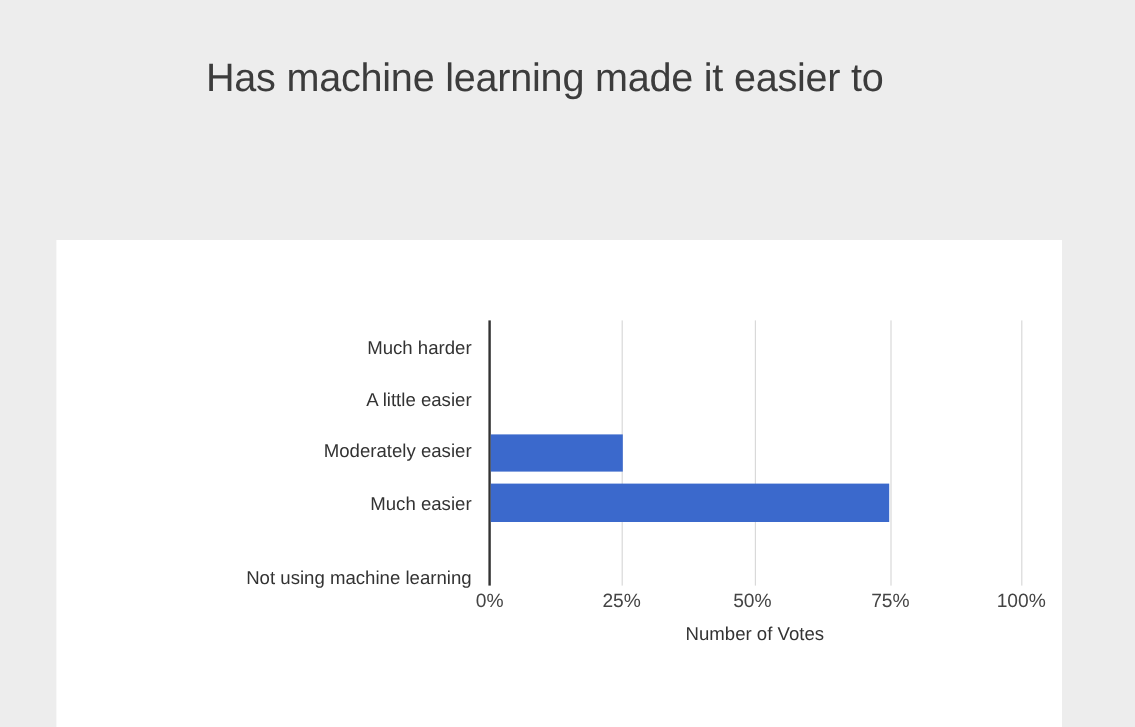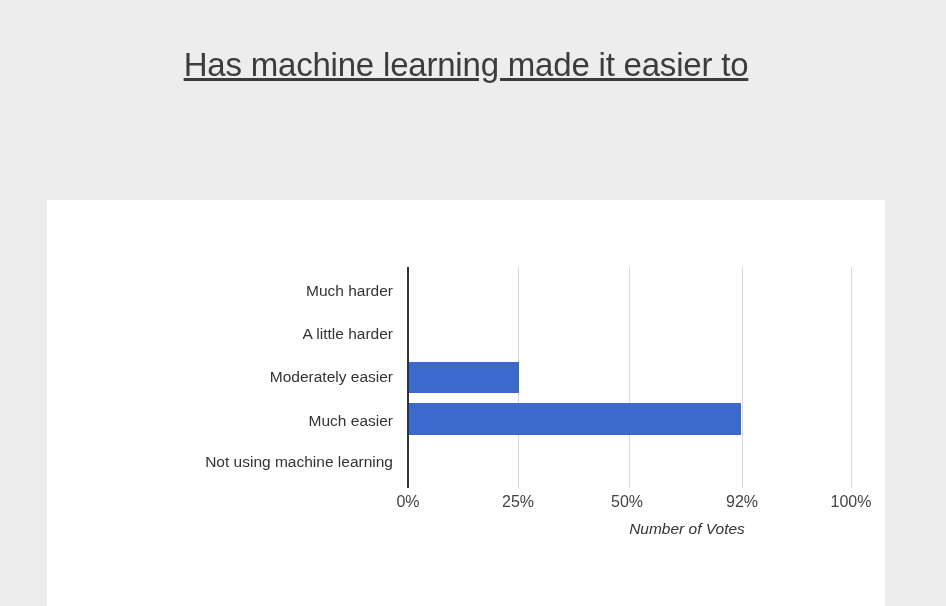--- a/index.html
+++ b/index.html
@@ -11,30 +11,29 @@
     height: 606px;
     background: #ededed;
     font-family: "Liberation Sans", sans-serif;
     overflow: hidden;
     position: relative;
   }
 
   
   #chart-title {
     position: absolute;
-    left: 60px;
+    left: 48px;
     top: 42px;
     width: 812px;
     text-align: center;
     font-size: 33px;
     line-height: 46px;
     color: #3c3c3c;
     font-weight: 400;
     letter-spacing: -0.2px;
-    text-decoration: underline;
   }
   #chart-title .tline { display: block; white-space: nowrap; }
 
   
   #chart-card {
     position: absolute;
     left: 47px;
     top: 200px;
     width: 838px;
     height: 438px;
@@ -83,27 +82,25 @@
     top: 293px;
     font-size: 16px;
     color: #444444;
     white-space: nowrap;
     transform: translateX(-50%);
   }
 
   #x-axis-title {
     position: absolute;
     top: 320px;
-    left: 12px;
+    left: 0;
     width: 838px;
     text-align: center;
     font-size: 15.5px;
-    font-style: italic;
     color: #333333;
-    padding-left: 46px;
   }
   
   #x-axis-title span {
     position: relative;
     left: 163px;
   }
 </style>
 </head>
 <body>
 
@@ -118,29 +115,29 @@
     <div class="gridline" style="left:582px;"></div>
     <div class="gridline" style="left:695px;"></div>
     <div class="gridline" style="left:804px;"></div>
 
     <div class="axis-line" style="left:360px;"></div>
 
     <div class="bar" style="left:362px; top:162px; width:110px; height:31px;"></div>
     <div class="bar" style="left:362px; top:203px; width:332px; height:32px;"></div>
 
     <div class="cat-label" style="top:91px;">Much harder</div>
-    <div class="cat-label" style="top:134px;">A little harder</div>
+    <div class="cat-label" style="top:134px;">A little easier</div>
     <div class="cat-label" style="top:177px;">Moderately easier</div>
     <div class="cat-label" style="top:221px;text-align:center;">Much easier</div>
-    <div class="cat-label" style="top:262px;margin-left:27px;">Not using machine learning</div>
+    <div class="cat-label" style="top:283px;margin-left:27px;">Not using machine learning</div>
 
     <div class="tick-label" style="left:361px;">0%</div>
     <div class="tick-label" style="left:471px;">25%</div>
     <div class="tick-label" style="left:580px;">50%</div>
-    <div class="tick-label" style="left:695px;">92%</div>
+    <div class="tick-label" style="left:695px;">75%</div>
     <div class="tick-label" style="left:804px;">100%</div>
 
     <div id="x-axis-title">
       <span>Number of Votes</span>
     </div>
 
   </div>
 </div>
 
 </body></html>

